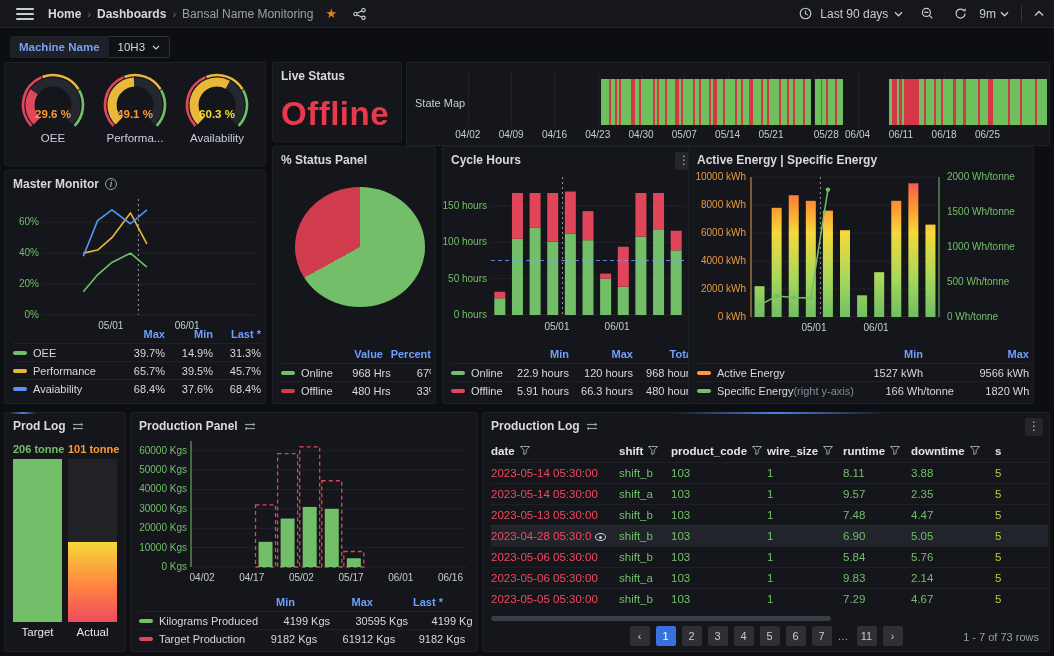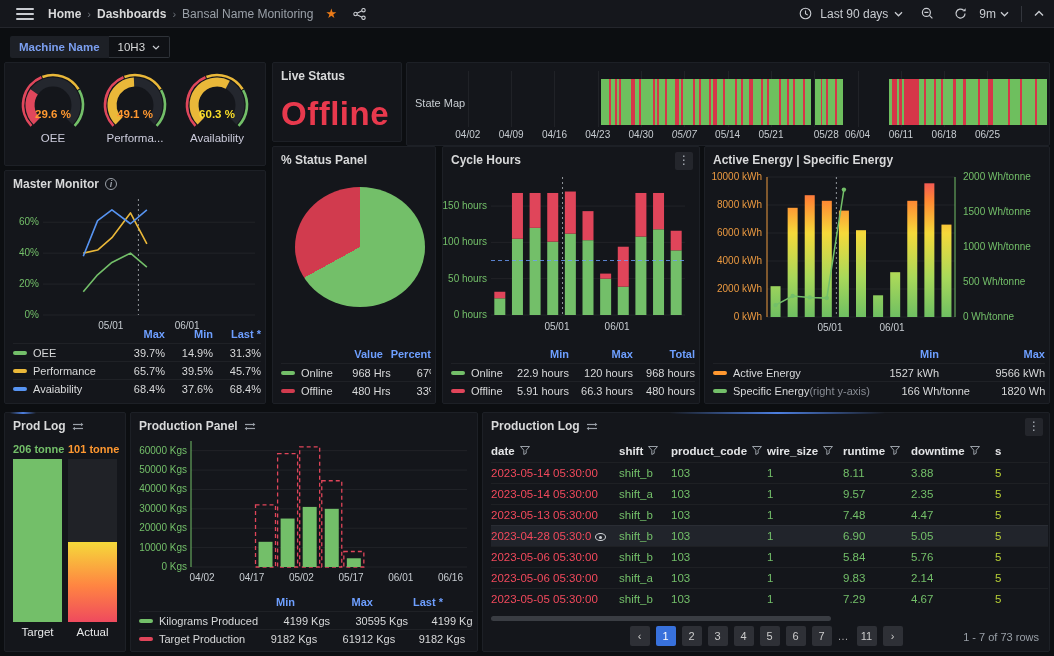--- a/index.html
+++ b/index.html
@@ -199,21 +199,21 @@
         <div class="sm-tick" style="left: 4.9%;">04/02</div>
         <div class="sm-grid" style="left: 12.01%;"></div>
         <div class="sm-tick" style="left: 12.01%;">04/09</div>
         <div class="sm-grid" style="left: 19.12%;"></div>
         <div class="sm-tick" style="left: 19.12%;">04/16</div>
         <div class="sm-grid" style="left: 26.23%;"></div>
         <div class="sm-tick" style="left: 26.23%;">04/23</div>
         <div class="sm-grid" style="left: 33.34%;"></div>
         <div class="sm-tick" style="left: 33.34%;">04/30</div>
         <div class="sm-grid" style="left: 40.45%;"></div>
-        <div class="sm-tick" style="left: 40.45%; font-style: italic;">05/07</div>
+        <div class="sm-tick" style="left: 40.45%;">05/07</div>
         <div class="sm-grid" style="left: 47.56%;"></div>
         <div class="sm-tick" style="left: 47.56%;">05/14</div>
         <div class="sm-grid" style="left: 54.67%;"></div>
         <div class="sm-tick" style="left: 54.67%;">05/21</div>
         <div class="sm-grid" style="left: 61.78%;"></div>
         <div class="sm-tick" style="left: 61.78%; padding-left: 24px;">05/28</div>
         <div class="sm-grid" style="left: 68.89%;"></div>
         <div class="sm-tick" style="left: 68.89%;">06/04</div>
         <div class="sm-grid" style="left: 76%;"></div>
         <div class="sm-tick" style="left: 76%;">06/11</div>
@@ -447,21 +447,21 @@
       <div class="lt-row">
         <span class="dash" style="background: rgb(224, 69, 90);"></span>
         <span class="lt-name" style="flex:1">Offline</span>
         <span class="lt-col" style="width:66px">5.91 hours</span>
         <span class="lt-col" style="width:64px">66.3 hours</span>
         <span class="lt-col" style="width:62px">480 hours</span>
         </div>
     </div>
   </div>
 
-  <div class="panel" style="left:704px;top:146px;width:346px;height:258px;">
+  <div class="panel" style="left:688px;top:146px;width:346px;height:258px;">
     <div class="ptitle">Active Energy | Specific Energy</div>
     <svg id="en-svg" width="344" height="168">
         <defs>
           <linearGradient id="egrad" x1="0" y1="8" x2="0" y2="148" gradientUnits="userSpaceOnUse">
             <stop offset="0%" stop-color="#ef4a5e"></stop>
             <stop offset="17%" stop-color="#ff8833"></stop>
             <stop offset="40%" stop-color="#f5d93a"></stop>
             <stop offset="72%" stop-color="#a8d85a"></stop>
             <stop offset="100%" stop-color="#6fbf62"></stop>
           </linearGradient>

